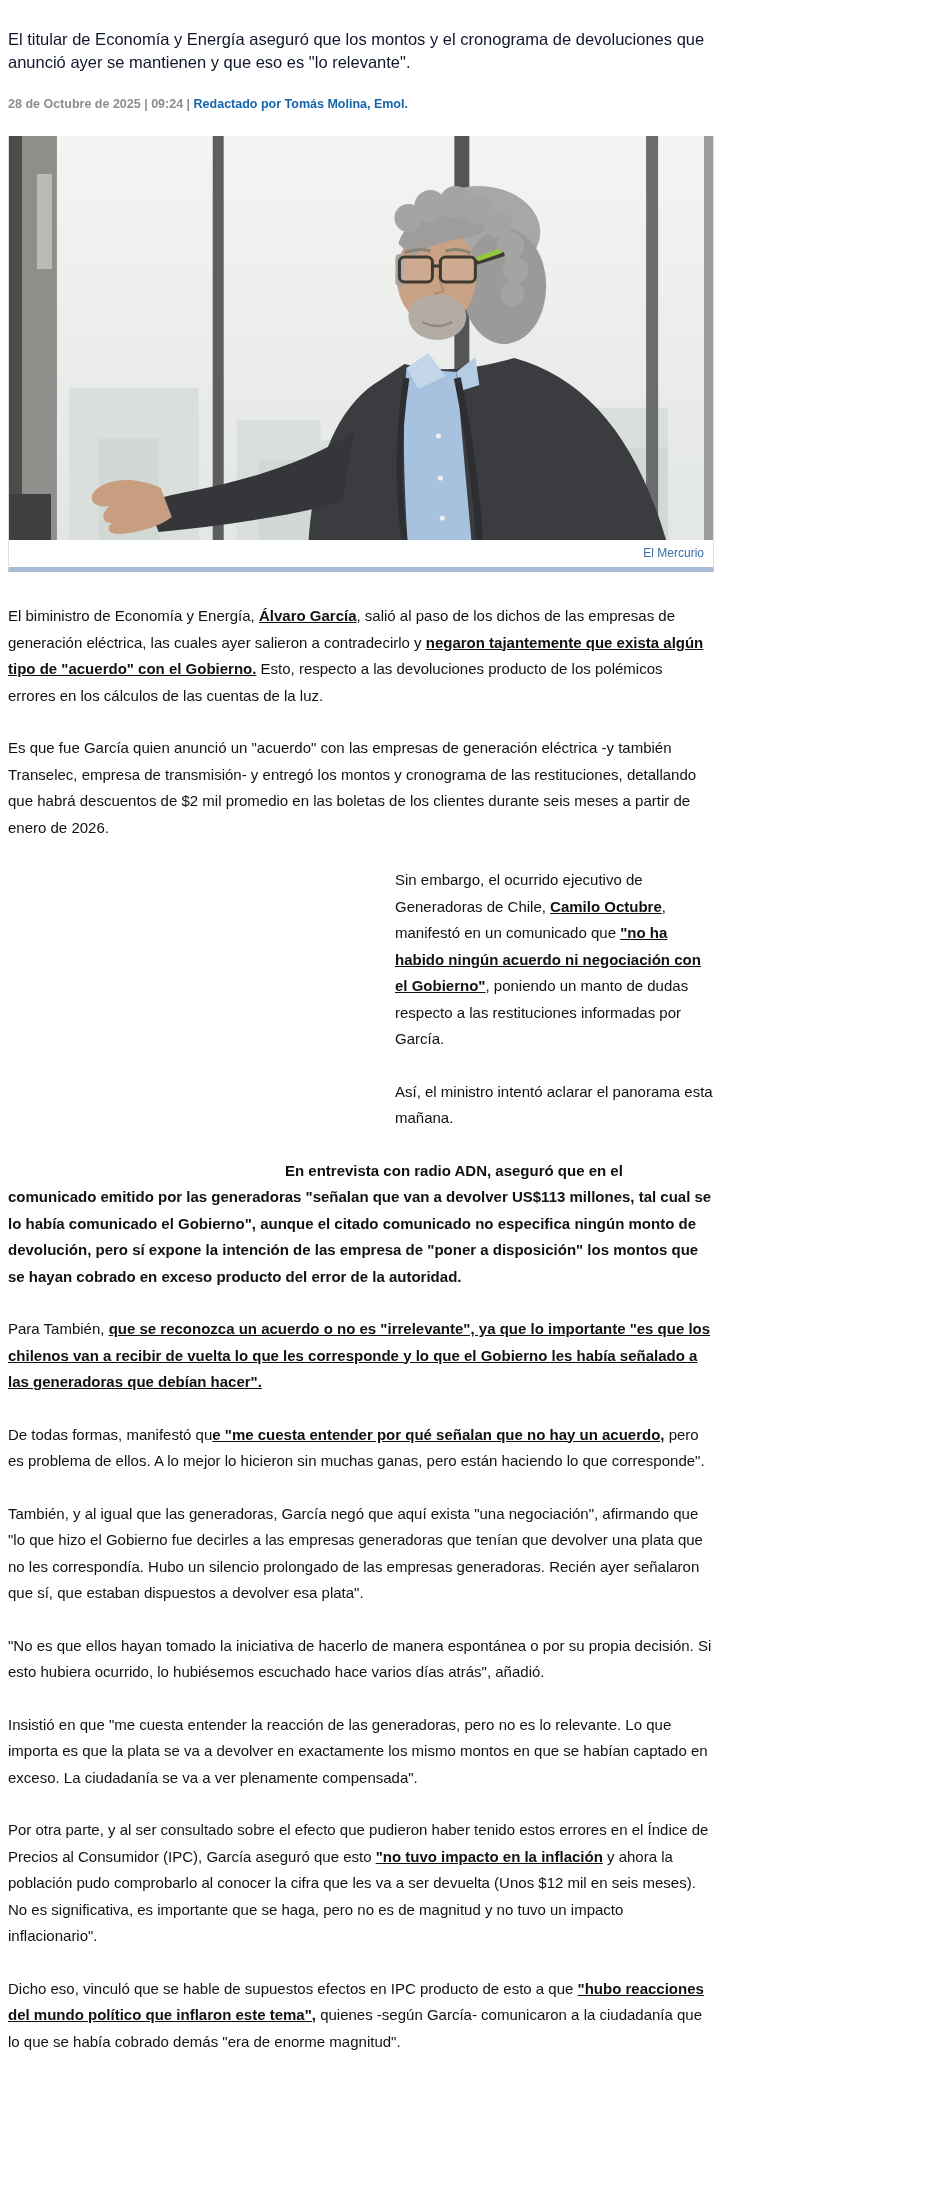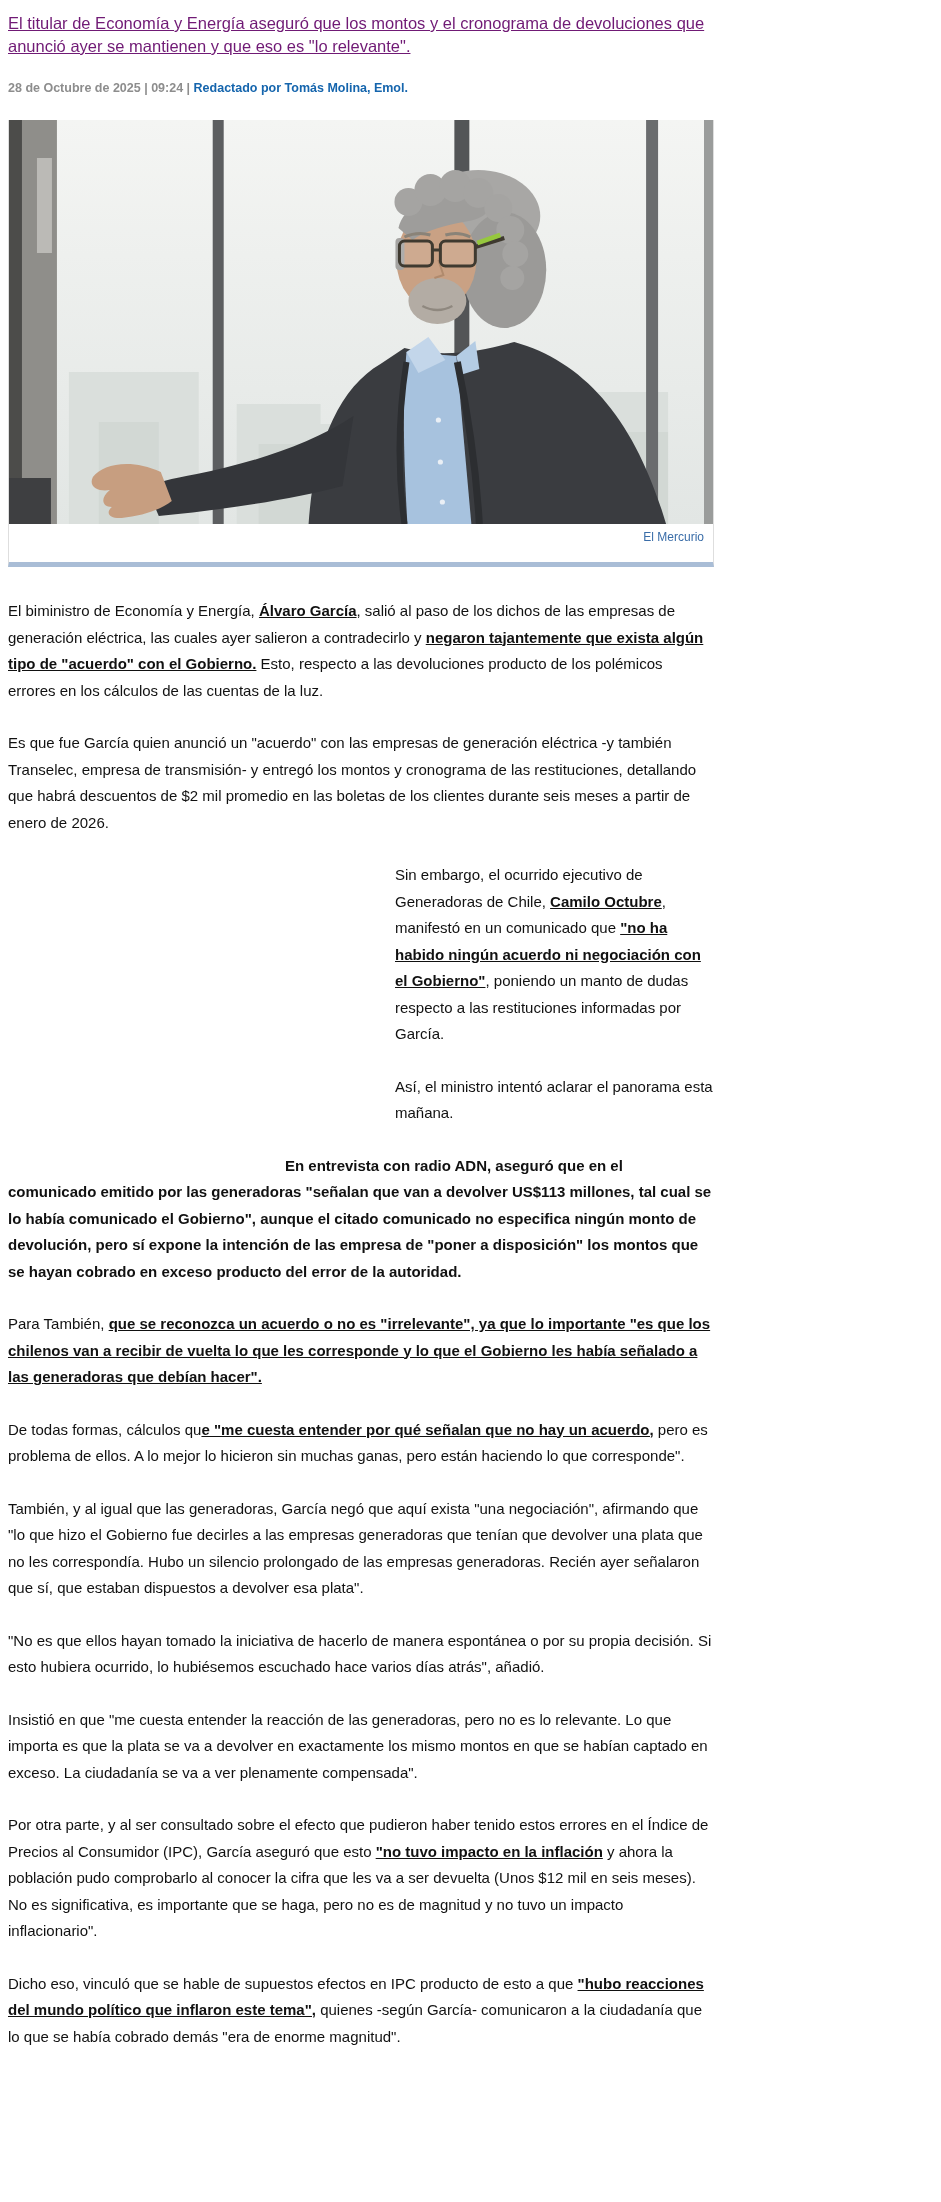--- a/index.html
+++ b/index.html
@@ -2,27 +2,27 @@
 <html lang="es"><head>
 <meta charset="utf-8">
 <style>
   * { margin:0; padding:0; box-sizing:border-box; }
   html,body { background:#ffffff; }
   body { font-family:"Liberation Sans","DejaVu Sans",sans-serif; color:#1a1a1a; }
   .page { width:941px; background:#fff; }
   .content { width:714px; padding:8px 0 10px 8px; }
 
   h1.headline { font-size:27px; line-height:33px; font-weight:400; color:#1c1c1c; }
-  .subtitle { margin-top:4px; font-size:16.5px; line-height:23px; color:#701a75;text-decoration:underline; }
+  .subtitle { margin-top:20px; font-size:16.5px; line-height:23px; color:#0f172a; }
   .dateline { margin-top:23px; font-size:12.5px; font-weight:bold; color:#8d8d8d; }
   .dateline .byline { color:#1565ad; cursor:pointer; }
 
   figure.photo-figure { margin-top:25px; border-left:1px solid #dedede; border-right:1px solid #dedede; border-bottom:5px solid #a9bdd6; }
   .photo-svg { display:block; width:100%; height:404px; }
-  figcaption.photo-caption { height:38px; line-height:26px; text-align:right; padding-right:9px; font-size:12px; color:#3a6da8; background:#fff; }
+  figcaption.photo-caption { height:27px; line-height:26px; text-align:right; padding-right:9px; font-size:12px; color:#3a6da8; background:#fff; }
 
   .article { margin-top:31px; font-size:15px; line-height:26.5px; color:#111; }
   .article p { margin:0 0 26px 0; }
   .article strong { font-weight:bold;text-decoration:underline; }
 
   .wrap-zone::after { content:""; display:block; clear:both; }
   .ad-float { float:left; width:387px; height:280px; background:#fff; }
   .indent-zone p { text-indent:277px;font-weight:bold; }
 
   h2.section-heading { color:#31699e; font-size:21.5px; line-height:26px; font-weight:bold; margin:6px 0 25px 0; }
@@ -139,21 +139,21 @@
             <p><span>Sin embargo, el ocurrido ejecutivo de Generadoras de Chile, </span><strong>Camilo Octubre</strong><span>, manifestó en un comunicado que </span><strong>"no ha habido ningún acuerdo ni negociación con el Gobierno"</strong><span>, poniendo un manto de dudas respecto a las restituciones informadas por García.</span></p>
             <p><span>Así, el ministro intentó aclarar el panorama esta mañana.</span></p>
           </div>
         <div class="indent-zone">
             <p><span>En entrevista con radio ADN, aseguró que en el comunicado emitido por las generadoras "señalan que van a devolver US$113 millones, tal cual se lo había comunicado el Gobierno", aunque el citado comunicado no especifica ningún monto de devolución, pero sí expone la intención de las empresa de "poner a disposición" los montos que se hayan cobrado en exceso producto del error de la autoridad.</span></p>
           </div>
       </div>
 
       <div>
           <p><span>Para También, </span><strong>que se reconozca un acuerdo o no es "irrelevante", ya que lo importante "es que los chilenos van a recibir de vuelta lo que les corresponde y lo que el Gobierno les había señalado a las generadoras que debían hacer".</strong></p>
-          <p><span>De todas formas, cálculos qu</span><strong>e "me cuesta entender por qué señalan que no hay un acuerdo,</strong><span> pero es problema de ellos. A lo mejor lo hicieron sin muchas ganas, pero están haciendo lo que corresponde".</span></p>
+          <p><span>De todas formas, manifestó qu</span><strong>e "me cuesta entender por qué señalan que no hay un acuerdo,</strong><span> pero es problema de ellos. A lo mejor lo hicieron sin muchas ganas, pero están haciendo lo que corresponde".</span></p>
           <p><span>También, y al igual que las generadoras, García negó que aquí exista "una negociación", afirmando que "lo que hizo el Gobierno fue decirles a las empresas generadoras que tenían que devolver una plata que no les correspondía. Hubo un silencio prolongado de las empresas generadoras. Recién ayer señalaron que sí, que estaban dispuestos a devolver esa plata".</span></p>
           <p><span>"No es que ellos hayan tomado la iniciativa de hacerlo de manera espontánea o por su propia decisión. Si esto hubiera ocurrido, lo hubiésemos escuchado hace varios días atrás", añadió.</span></p>
           <p><span>Insistió en que "me cuesta entender la reacción de las generadoras, pero no es lo relevante. Lo que importa es que la plata se va a devolver en exactamente los mismo montos en que se habían captado en exceso. La ciudadanía se va a ver plenamente compensada".</span></p>
         </div>
 
 
       <div>
           <p><span>Por otra parte, y al ser consultado sobre el efecto que pudieron haber tenido estos errores en el Índice de Precios al Consumidor (IPC), García aseguró que esto </span><strong>"no tuvo impacto en la inflación</strong><span> y ahora la población pudo comprobarlo al conocer la cifra que les va a ser devuelta (Unos $12 mil en seis meses). No es significativa, es importante que se haga, pero no es de magnitud y no tuvo un impacto inflacionario".</span></p>
           <p><span>Dicho eso, vinculó que se hable de supuestos efectos en IPC producto de esto a que </span><strong>"hubo reacciones del mundo político que inflaron este tema",</strong><span> quienes -según García- comunicaron a la ciudadanía que lo que se había cobrado demás "era de enorme magnitud".</span></p>
         </div>

